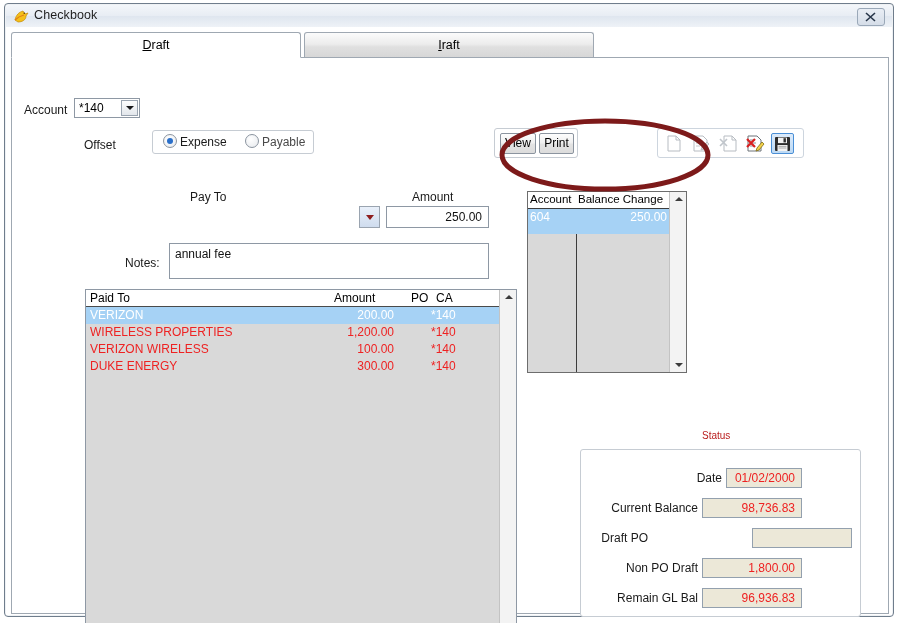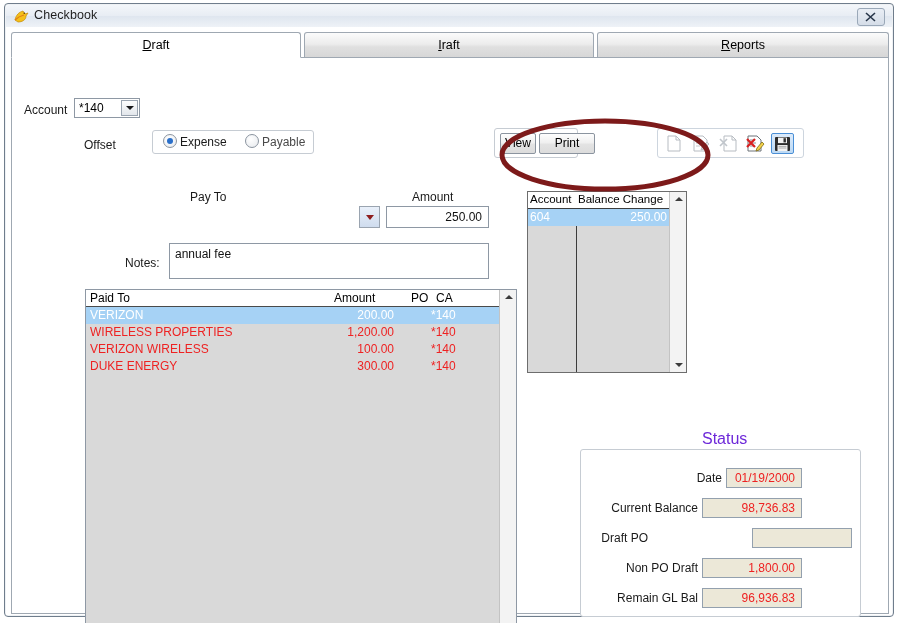--- a/index.html
+++ b/index.html
@@ -330,21 +330,21 @@
     border: 1px solid #8b949f;
     border-radius: 2px;
     background: linear-gradient(to bottom, #fdfdfd 0%, #f0f0f0 45%, #e3e3e3 55%, #dcdcdc 100%);
     font-size: 12px; color: #000;
     text-align: center;
     line-height: 19px;
     cursor: pointer;
     box-sizing: border-box;
   }
   #btn-view { left: 5px;  width: 36px; }
-  #btn-print{ left: 44px; width: 56px; }
+  #btn-print{ left: 44px; width: 35px; }
 
   
   #toolbar {
     position: absolute; left: 645px; top: 70px;
     width: 147px; height: 30px;
     border: 1px solid #cdd5de;
     border-radius: 3px;
     background: #ffffff;
     box-sizing: border-box;
   }
@@ -387,38 +387,38 @@
   #abc-h-bal  { left: 50px; }
   #abc-body {
     position: absolute; left: 0; top: 17px;
     width: 143px; bottom: 0;
     background: #d9d9d9;
   }
   #abc-colline {
     position: absolute; left: 48px; top: 0; bottom: 0;
     width: 1px; background: #3c3c3c;
   }
-  .abc-row { position: relative; height: 17px; cursor: pointer; }
+  .abc-row { position: relative; height: 25px; cursor: pointer; }
   .abc-row.sel { background: #a6d2f5; }
   .abc-row .c { position: absolute; top: 1px; font-size: 12px; color: #ffffff; }
   .abc-row .c-acct { left: 2px; }
   .abc-row .c-bal  { left: 50px; width: 89px; text-align: right; }
 
   
   #annot-ellipse {
     position: absolute;
     left: 498px; top: 116px;
     width: 214px; height: 78px;
     pointer-events: none;
   }
 
   
   #status-label {
     position: absolute; left: 690px; top: 372px;
-    font-size: 16px; color: #6d28d9;
+    font-size: 10px; color: #b91c1c;
   }
   #status-box {
     position: absolute; left: 568px; top: 391px;
     width: 281px; height: 168px;
     border: 1px solid #c6ccd3;
     border-radius: 3px;
     background: #ffffff;
     box-sizing: border-box;
   }
   .st-row { position: absolute; left: 8px; width: 281px; height: 22px; text-align: right; }
@@ -483,23 +483,20 @@
 
   <div id="client">
 
     <div id="tabstrip">
       <div class="tab active" id="tab-draft">
         <u>D</u><span>raft</span>
       </div>
       <div class="tab" id="tab-issue">
         <u>I</u><span>raft</span>
       </div>
-      <div class="tab" id="tab-reports">
-        <u>R</u><span>eports</span>
-      </div>
     </div>
     <div id="tabline"></div>
 
     <div id="tabpage">
 
       <span class="lbl" id="acct-label">Account</span>
       <div id="acct-combo">
         <span class="val">*140</span>
         <span class="drop">
           <span class="tri-down"></span>
@@ -639,21 +636,21 @@
           </div>
         </div>
       </div>
 
       <span id="status-label">Status</span>
       <div id="status-box">
 
         <div class="st-row" id="row-date">
           <span class="st-label">Date</span>
           <div class="st-field" id="f-date">
-            <span class="v">01/19/2000</span>
+            <span class="v">01/02/2000</span>
           </div>
         </div>
 
         <div class="st-row" id="row-curbal">
           <span class="st-label">Current Balance</span>
           <div class="st-field" id="f-curbal">
             <span class="v">98,736.83</span>
           </div>
         </div>
 

